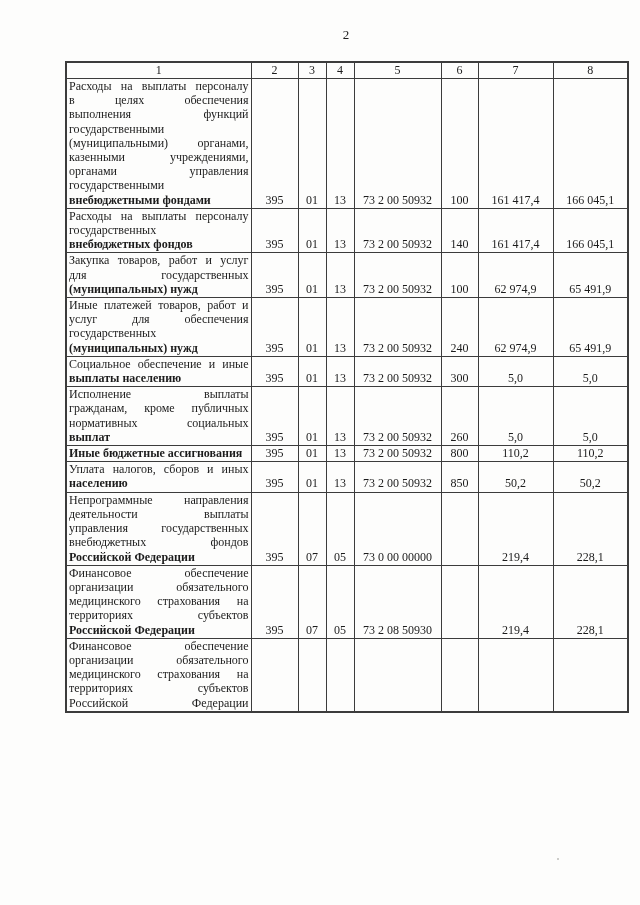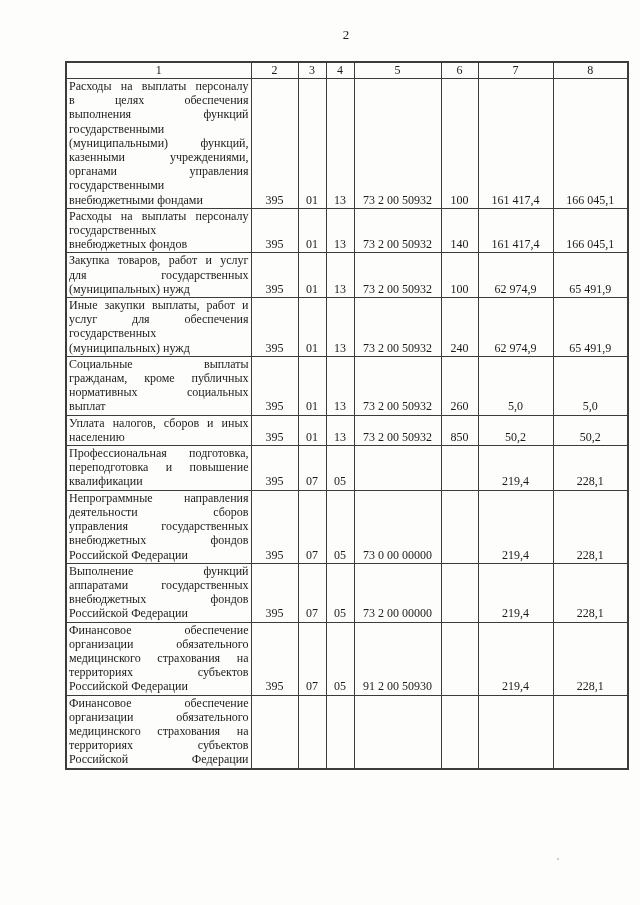--- a/index.html
+++ b/index.html
@@ -39,21 +39,21 @@
   }
   tbody td {
     vertical-align: bottom;
     line-height: 14.2px;
     padding: 0 1px 1px 1px;
     overflow: hidden;
   }
   td.name-cell { padding: 0 2px 1px 2px; }
   td.num { text-align: center; white-space: nowrap; }
   .jline { text-align: justify; text-align-last: justify; }
-  .jline.last { text-align-last: left; }
+  .jline.last { text-align-last: left; font-weight: bold; }
   .noise-dot {
     position: absolute;
     left: 557px; top: 858px;
     width: 2px; height: 2px;
     background: #bdbdba;
     border-radius: 50%;
   }
 </style>
 </head>
 <body>
@@ -83,21 +83,21 @@
       <th>8</th>
     </tr>
   </thead>
   <tbody>
       <tr>
     <td class="name-cell">
           <div class="jline">Расходы на выплаты персоналу</div>
           <div class="jline">в целях обеспечения</div>
           <div class="jline">выполнения функций</div>
           <div class="jline">государственными</div>
-          <div class="jline">(муниципальными) функций,</div>
+          <div class="jline">(муниципальными) органами,</div>
           <div class="jline">казенными учреждениями,</div>
           <div class="jline">органами управления</div>
           <div class="jline">государственными</div>
           <div class="jline last">внебюджетными фондами</div>
         </td>
     <td class="num">395</td>
     <td class="num">01</td>
     <td class="num">13</td>
     <td class="num">73 2 00 50932</td>
     <td class="num">100</td>
@@ -127,118 +127,114 @@
     <td class="num">395</td>
     <td class="num">01</td>
     <td class="num">13</td>
     <td class="num">73 2 00 50932</td>
     <td class="num">100</td>
     <td class="num">62 974,9</td>
     <td class="num">65 491,9</td>
   </tr>
       <tr>
     <td class="name-cell">
-          <div class="jline">Иные закупки выплаты, работ и</div>
+          <div class="jline">Иные платежей товаров, работ и</div>
           <div class="jline">услуг для обеспечения</div>
           <div class="jline">государственных</div>
           <div class="jline last">(муниципальных) нужд</div>
         </td>
     <td class="num">395</td>
     <td class="num">01</td>
     <td class="num">13</td>
     <td class="num">73 2 00 50932</td>
     <td class="num">240</td>
     <td class="num">62 974,9</td>
     <td class="num">65 491,9</td>
   </tr>
       <tr>
     <td class="name-cell">
-          <div class="jline">Социальные выплаты</div>
+          <div class="jline">Социальное обеспечение и иные</div>
+          <div class="jline last">выплаты населению</div>
+        </td>
+    <td class="num">395</td>
+    <td class="num">01</td>
+    <td class="num">13</td>
+    <td class="num">73 2 00 50932</td>
+    <td class="num">300</td>
+    <td class="num">5,0</td>
+    <td class="num">5,0</td>
+  </tr>
+      <tr>
+    <td class="name-cell">
+          <div class="jline">Исполнение выплаты</div>
           <div class="jline">гражданам, кроме публичных</div>
           <div class="jline">нормативных социальных</div>
           <div class="jline last">выплат</div>
         </td>
     <td class="num">395</td>
     <td class="num">01</td>
     <td class="num">13</td>
     <td class="num">73 2 00 50932</td>
     <td class="num">260</td>
     <td class="num">5,0</td>
     <td class="num">5,0</td>
   </tr>
       <tr>
     <td class="name-cell">
+          <div class="jline last">Иные бюджетные ассигнования</div>
+        </td>
+    <td class="num">395</td>
+    <td class="num">01</td>
+    <td class="num">13</td>
+    <td class="num">73 2 00 50932</td>
+    <td class="num">800</td>
+    <td class="num">110,2</td>
+    <td class="num">110,2</td>
+  </tr>
+      <tr>
+    <td class="name-cell">
           <div class="jline">Уплата налогов, сборов и иных</div>
           <div class="jline last">населению</div>
         </td>
     <td class="num">395</td>
     <td class="num">01</td>
     <td class="num">13</td>
     <td class="num">73 2 00 50932</td>
     <td class="num">850</td>
     <td class="num">50,2</td>
     <td class="num">50,2</td>
   </tr>
       <tr>
     <td class="name-cell">
-          <div class="jline">Профессиональная подготовка,</div>
-          <div class="jline">переподготовка и повышение</div>
-          <div class="jline last">квалификации</div>
-        </td>
-    <td class="num">395</td>
-    <td class="num">07</td>
-    <td class="num">05</td>
-    <td class="num"></td>
-    <td class="num"></td>
-    <td class="num">219,4</td>
-    <td class="num">228,1</td>
-  </tr>
-      <tr>
-    <td class="name-cell">
           <div class="jline">Непрограммные направления</div>
-          <div class="jline">деятельности сборов</div>
+          <div class="jline">деятельности выплаты</div>
           <div class="jline">управления государственных</div>
           <div class="jline">внебюджетных фондов</div>
           <div class="jline last">Российской Федерации</div>
         </td>
     <td class="num">395</td>
     <td class="num">07</td>
     <td class="num">05</td>
     <td class="num">73 0 00 00000</td>
-    <td class="num"></td>
-    <td class="num">219,4</td>
-    <td class="num">228,1</td>
-  </tr>
-      <tr>
-    <td class="name-cell">
-          <div class="jline">Выполнение функций</div>
-          <div class="jline">аппаратами государственных</div>
-          <div class="jline">внебюджетных фондов</div>
-          <div class="jline last">Российской Федерации</div>
-        </td>
-    <td class="num">395</td>
-    <td class="num">07</td>
-    <td class="num">05</td>
-    <td class="num">73 2 00 00000</td>
     <td class="num"></td>
     <td class="num">219,4</td>
     <td class="num">228,1</td>
   </tr>
       <tr>
     <td class="name-cell">
           <div class="jline">Финансовое обеспечение</div>
           <div class="jline">организации обязательного</div>
           <div class="jline">медицинского страхования на</div>
           <div class="jline">территориях субъектов</div>
           <div class="jline last">Российской Федерации</div>
         </td>
     <td class="num">395</td>
     <td class="num">07</td>
     <td class="num">05</td>
-    <td class="num">91 2 00 50930</td>
+    <td class="num">73 2 08 50930</td>
     <td class="num"></td>
     <td class="num">219,4</td>
     <td class="num">228,1</td>
   </tr>
       <tr>
     <td class="name-cell">
           <div class="jline">Финансовое обеспечение</div>
           <div class="jline">организации обязательного</div>
           <div class="jline">медицинского страхования на</div>
           <div class="jline">территориях субъектов</div>

